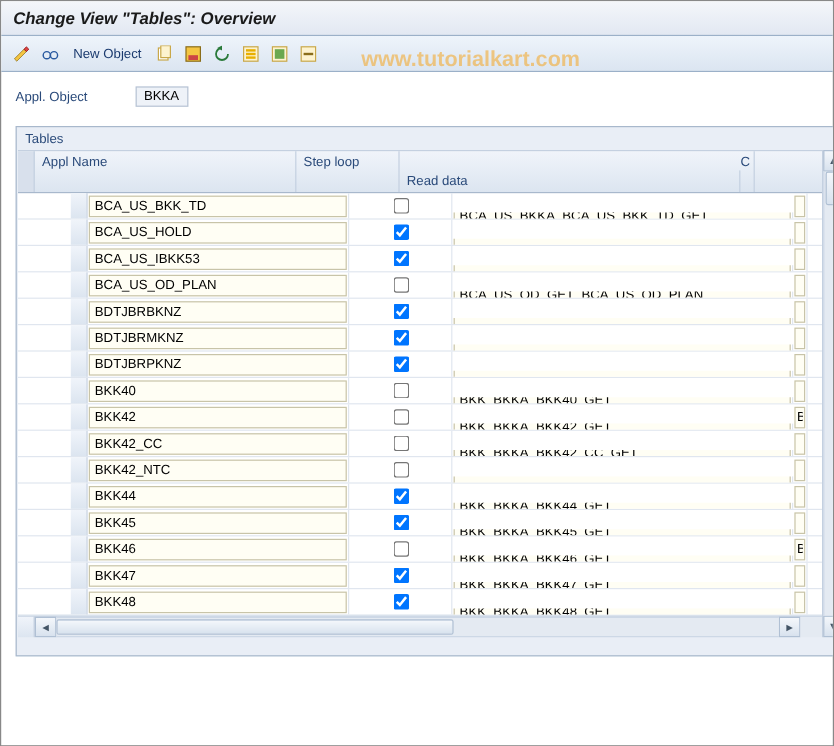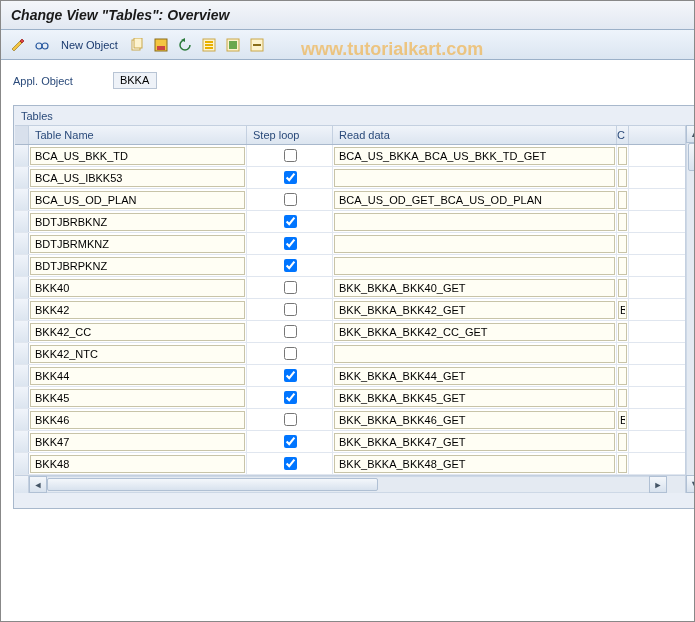--- a/index.html
+++ b/index.html
@@ -102,27 +102,28 @@
     border-right: 1px solid #c4d0e0;
     padding: 3px 6px;
     color: #2a4a7a;
     font-size: 11px;
     overflow: hidden;
     white-space: nowrap;
   }
   .col-sel { width: 14px; background: #d8e0ec; padding:0; }
   .col-name { width: 218px; }
   .col-step { width: 86px; text-align:left; }
-  .col-read { width: 284px; }
+  .col-read { width: 284px; margin-top: 16px; }
   .col-c { width: 12px; padding:3px 0; }
   .grid-body { }
   .grow {
     display: flex;
     height: 22px;
     border-bottom: 1px solid #e0e6ef;
+    padding-left: 44px;
   }
   .gc {
     border-right: 1px solid #e0e6ef;
     display: flex;
     align-items: center;
     overflow: hidden;
     white-space: nowrap;
   }
   .gc.col-sel { background: linear-gradient(#f0f4fa,#dce5f0); border-right:1px solid #c4d0e0;}
   .cell-inp {
@@ -269,38 +270,55 @@
     <span class="field-label">Appl. Object</span>
     <span class="field-val">BKKA</span>
   </div>
 
   <div class="table-wrap">
     <div class="grp-title">Tables</div>
     <div class="grid-area">
       <div class="grid-left">
         <div class="grid-head">
           <div class="gh col-sel"></div>
-          <div class="gh col-name">Table Name</div>
+          <div class="gh col-name">Appl Name</div>
           <div class="gh col-step">Step loop</div>
           <div class="gh col-read">Read data</div>
           <div class="gh col-c">C</div>
         </div>
         <div class="grid-body" id="grid-body">
             <div class="grow">
               <div class="gc col-sel"></div>
               <div class="gc col-name">
                 <input class="cell-inp" value="BCA_US_BKK_TD" style="">
               </div>
               <div class="gc col-step">
                 <div class="cell-chk">
                   <input type="checkbox" style="">
                 </div>
               </div>
               <div class="gc col-read">
                 <input class="cell-inp" value="BCA_US_BKKA_BCA_US_BKK_TD_GET" style="">
+              </div>
+              <div class="gc col-c">
+                <input class="cell-inp" value="" style="">
+              </div>
+            </div>
+            <div class="grow">
+              <div class="gc col-sel"></div>
+              <div class="gc col-name">
+                <input class="cell-inp" value="BCA_US_HOLD" style="">
+              </div>
+              <div class="gc col-step">
+                <div class="cell-chk">
+                  <input type="checkbox" checked="" style="">
+                </div>
+              </div>
+              <div class="gc col-read">
+                <input class="cell-inp" value="" style="">
               </div>
               <div class="gc col-c">
                 <input class="cell-inp" value="" style="">
               </div>
             </div>
             <div class="grow">
               <div class="gc col-sel"></div>
               <div class="gc col-name">
                 <input class="cell-inp" value="BCA_US_IBKK53" style="">
               </div>

